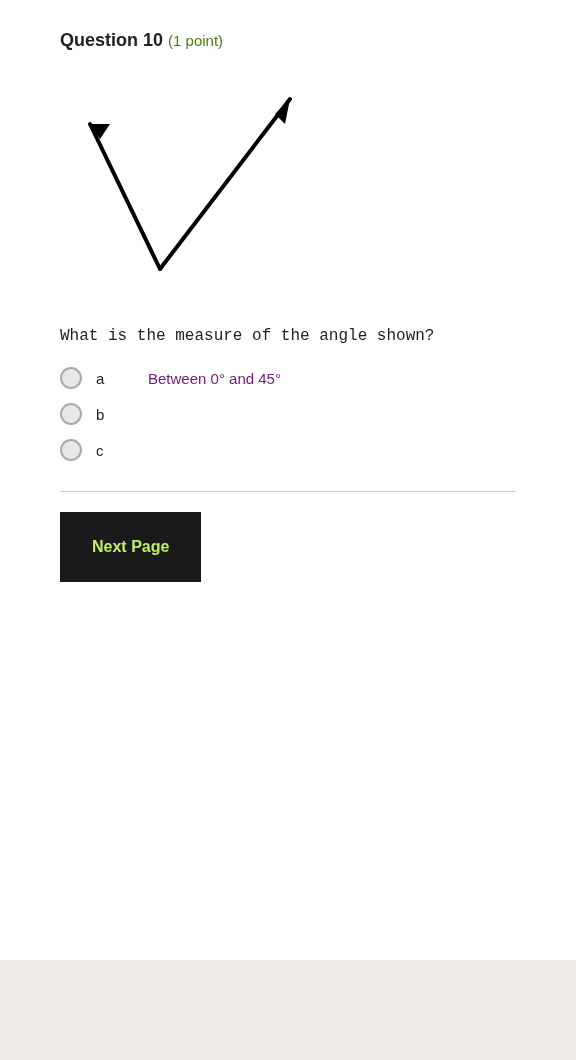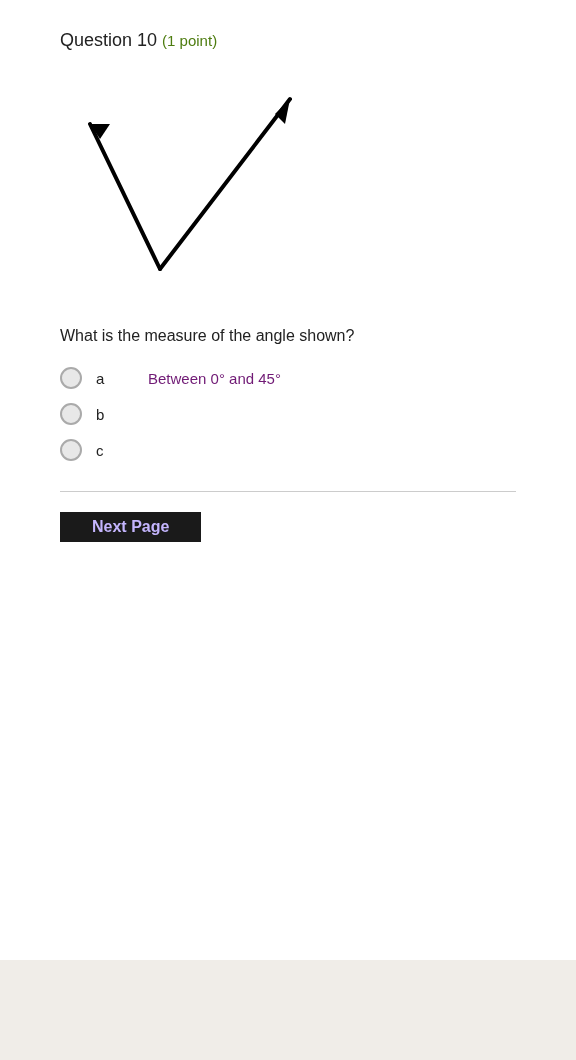--- a/index.html
+++ b/index.html
@@ -22,39 +22,40 @@
       background: #ffffff;
       min-height: 960px;
     }
 
     .question-header {
       font-size: 18px;
       margin-bottom: 18px;
     }
 
     .question-header .question-number {
-      font-weight: normal;
+      font-weight: bold;
     }
 
     .question-header .points {
       color: #4d7c0f;
       font-weight: normal;
       font-size: 15px;
     }
 
     .angle-image {
       width: 240px;
       height: 240px;
       margin-bottom: 18px;
     }
 
     .question-text {
       font-size: 16px;
       margin-bottom: 22px;
       color: #222;
+      font-family: Liberation Mono, monospace;
     }
 
     .options-list {
       list-style: none;
       margin-bottom: 30px;
     }
 
     .option-item {
       display: flex;
       align-items: center;
@@ -98,23 +99,23 @@
     }
 
     .button-row {
       display: flex;
       gap: 0;
       margin-bottom: 30px;
     }
 
     .btn-next, .btn-back {
       background: #1a1a1a;
-      color: #c4b5fd;
+      color: #bef264;
       border: none;
-      padding: 6px 32px;
+      padding: 26px 32px;
       font-size: 16px;
       font-weight: bold;
       cursor: pointer;
       margin-right: 6px;
     }
 
     .footer-bar {
       width: 576px;
       height: 100px;
       background: #f0ede8;

